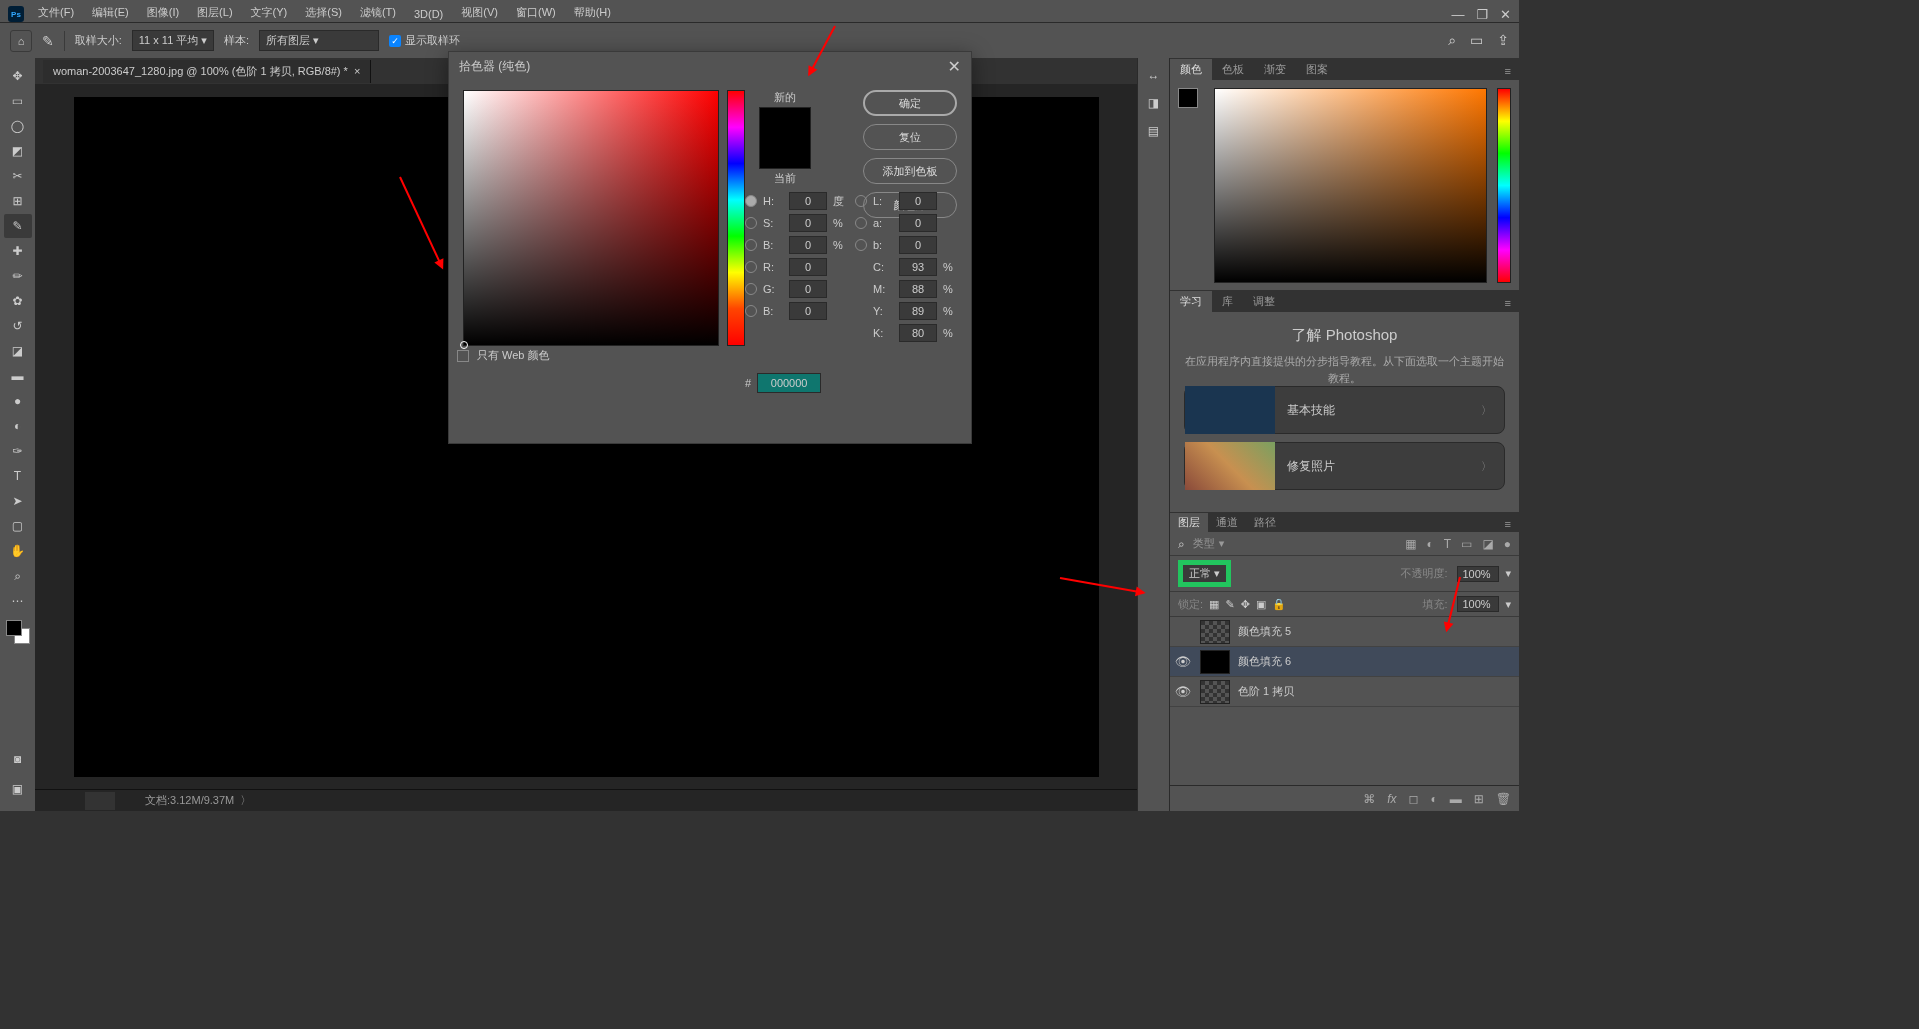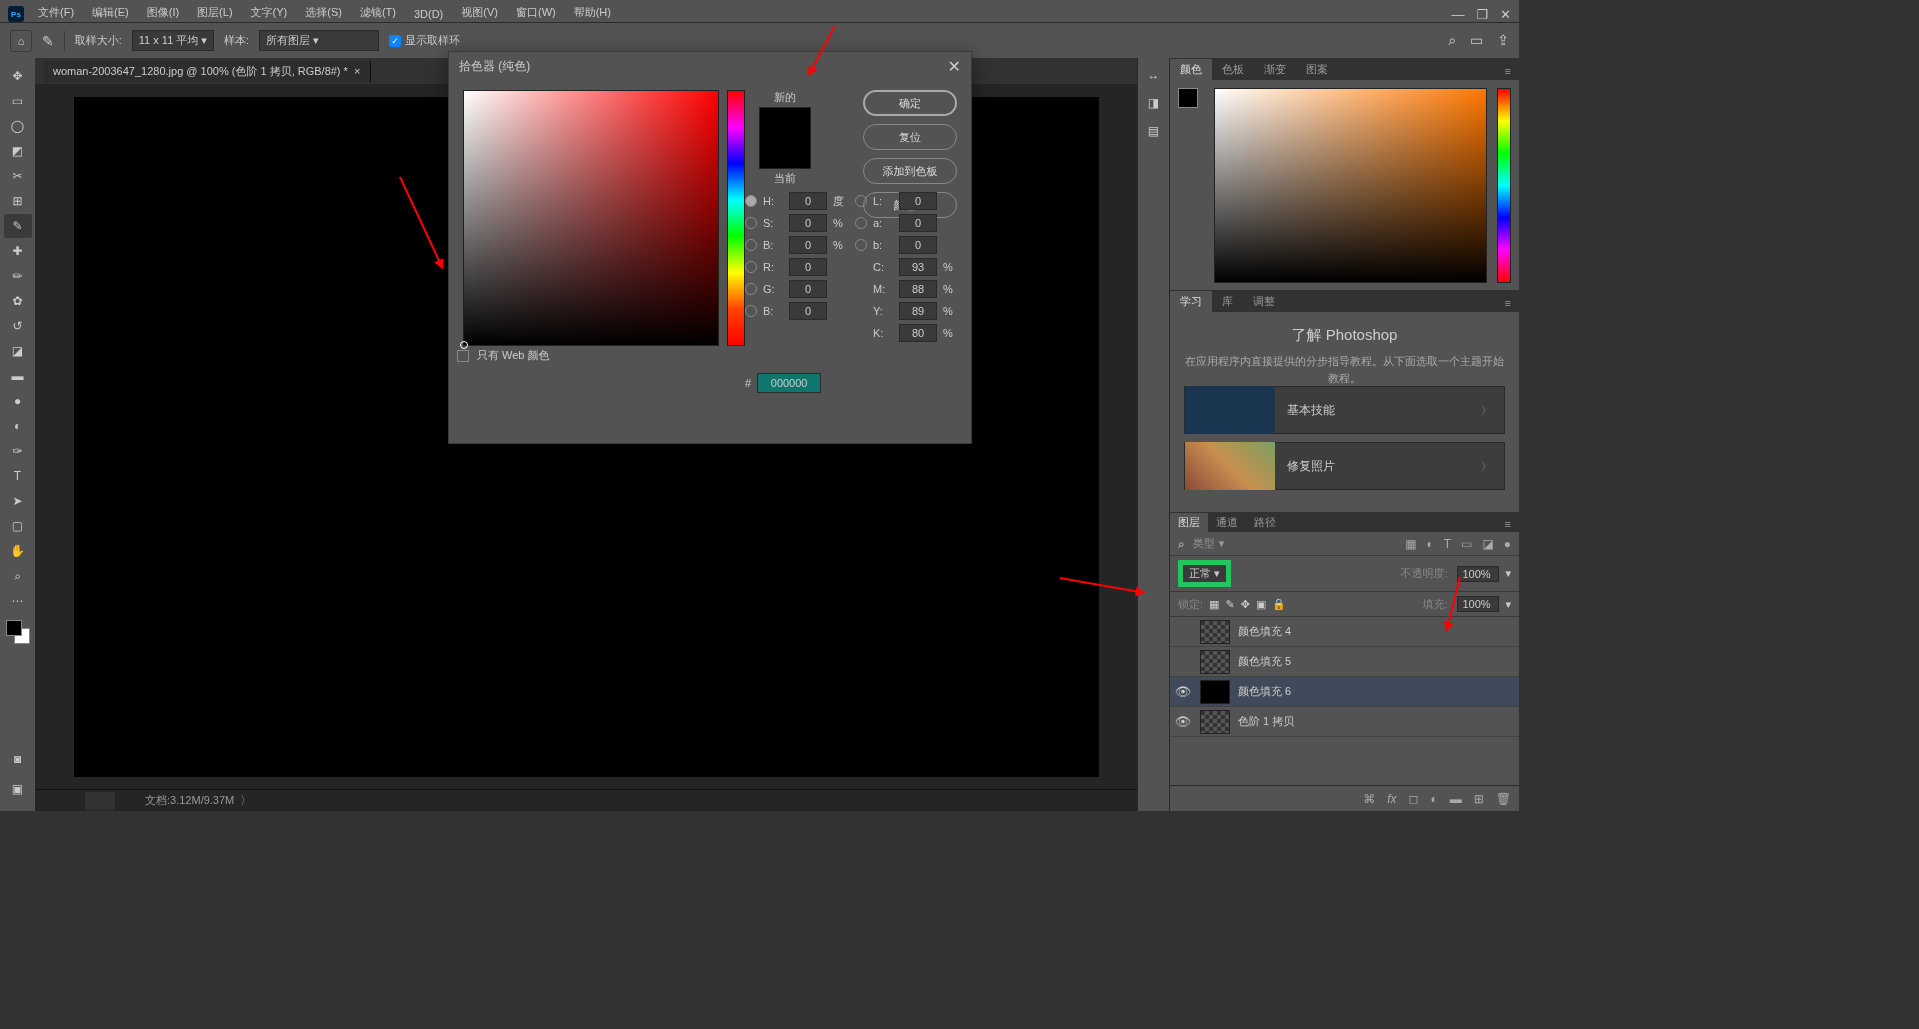--- a/index.html
+++ b/index.html
@@ -31,21 +31,21 @@
 .paneltabs span { padding: 3px 10px; font-size: 11px; color: #999; cursor: default; }
 .paneltabs span.act { background: #535353; color: #ddd; }
 .colorpanel { height: 210px; padding: 8px; display: flex; gap: 10px; }
 .colorpanel .sw { width: 26px; }
 .colorpanel .sw .fg2 { width: 20px; height: 20px; background: #000; border: 1px solid #888; }
 .colorpanel .grad { flex: 1; height: 195px; background: linear-gradient(to bottom, rgba(0,0,0,0) 0%, #000 100%), linear-gradient(to right, #fff 0%, #ff7700 100%); border: 1px solid #222; }
 .colorpanel .hue { width: 14px; height: 195px; background: linear-gradient(to bottom, #f00, #ff0, #0f0, #0ff, #00f, #f0f, #f00); border: 1px solid #222; }
 .learn { padding: 14px; font-size: 11px; text-align: center; }
 .learn h3 { font-size: 15px; font-weight: normal; margin-bottom: 8px; }
 .learn p { color: #aaa; line-height: 1.5; }
-.learn .card { display: flex; align-items: center; background: #3d3d3d; border: 1px solid #2a2a2a; border-radius: 0; margin-bottom: 8px; height: 48px; text-align: left; }
+.learn .card { display: flex; align-items: center; background: #3d3d3d; border: 1px solid #2a2a2a; border-radius: 8px; margin-bottom: 8px; height: 48px; text-align: left; }
 .learn .card .th { width: 90px; height: 48px; background: #1a3550; }
 .learn .card .th.p2 { background: linear-gradient(45deg, #8a4a3a, #c89050, #7aa060); }
 .learn .card .lbl { flex: 1; padding-left: 12px; font-size: 12px; }
 .learn .card .ar { padding-right: 12px; color: #888; }
 .layerpanel { flex: 1; display: flex; flex-direction: column; }
 .layerpanel .tabs2 { display: flex; background: #323232; height: 20px; align-items: flex-end; }
 .layerpanel .tabs2 span { padding: 2px 8px; font-size: 11px; color: #999; }
 .layerpanel .tabs2 span.act { background: #535353; color: #ddd; }
 .lsearch { display: flex; align-items: center; padding: 4px 8px; gap: 8px; border-bottom: 1px solid #3a3a3a; }
 .lsearch .sinp { flex: 0 0 70px; display: flex; align-items: center; gap: 4px; color: #999; font-size: 11px; }
@@ -257,25 +257,20 @@
         <span>▣</span>
         <span>🔒</span>
         <span class="lab" style="margin-left:auto;">填充:</span>
         <span class="pct">100%</span>
           <span>▾</span>
       </div>
       <div class="llist">
         <div class="litem">
           <span class="eye"></span>
           <span class="th2"></span>
-          <span class="nm">颜色填充 4</span>
-        </div>
-        <div class="litem">
-          <span class="eye"></span>
-          <span class="th2"></span>
           <span class="nm">颜色填充 5</span>
         </div>
         <div class="litem sel3">
           <span class="eye">👁</span>
           <span class="th2 black"></span>
           <span class="nm">颜色填充 6</span>
         </div>
         <div class="litem">
           <span class="eye">👁</span>
           <span class="th2"></span>

